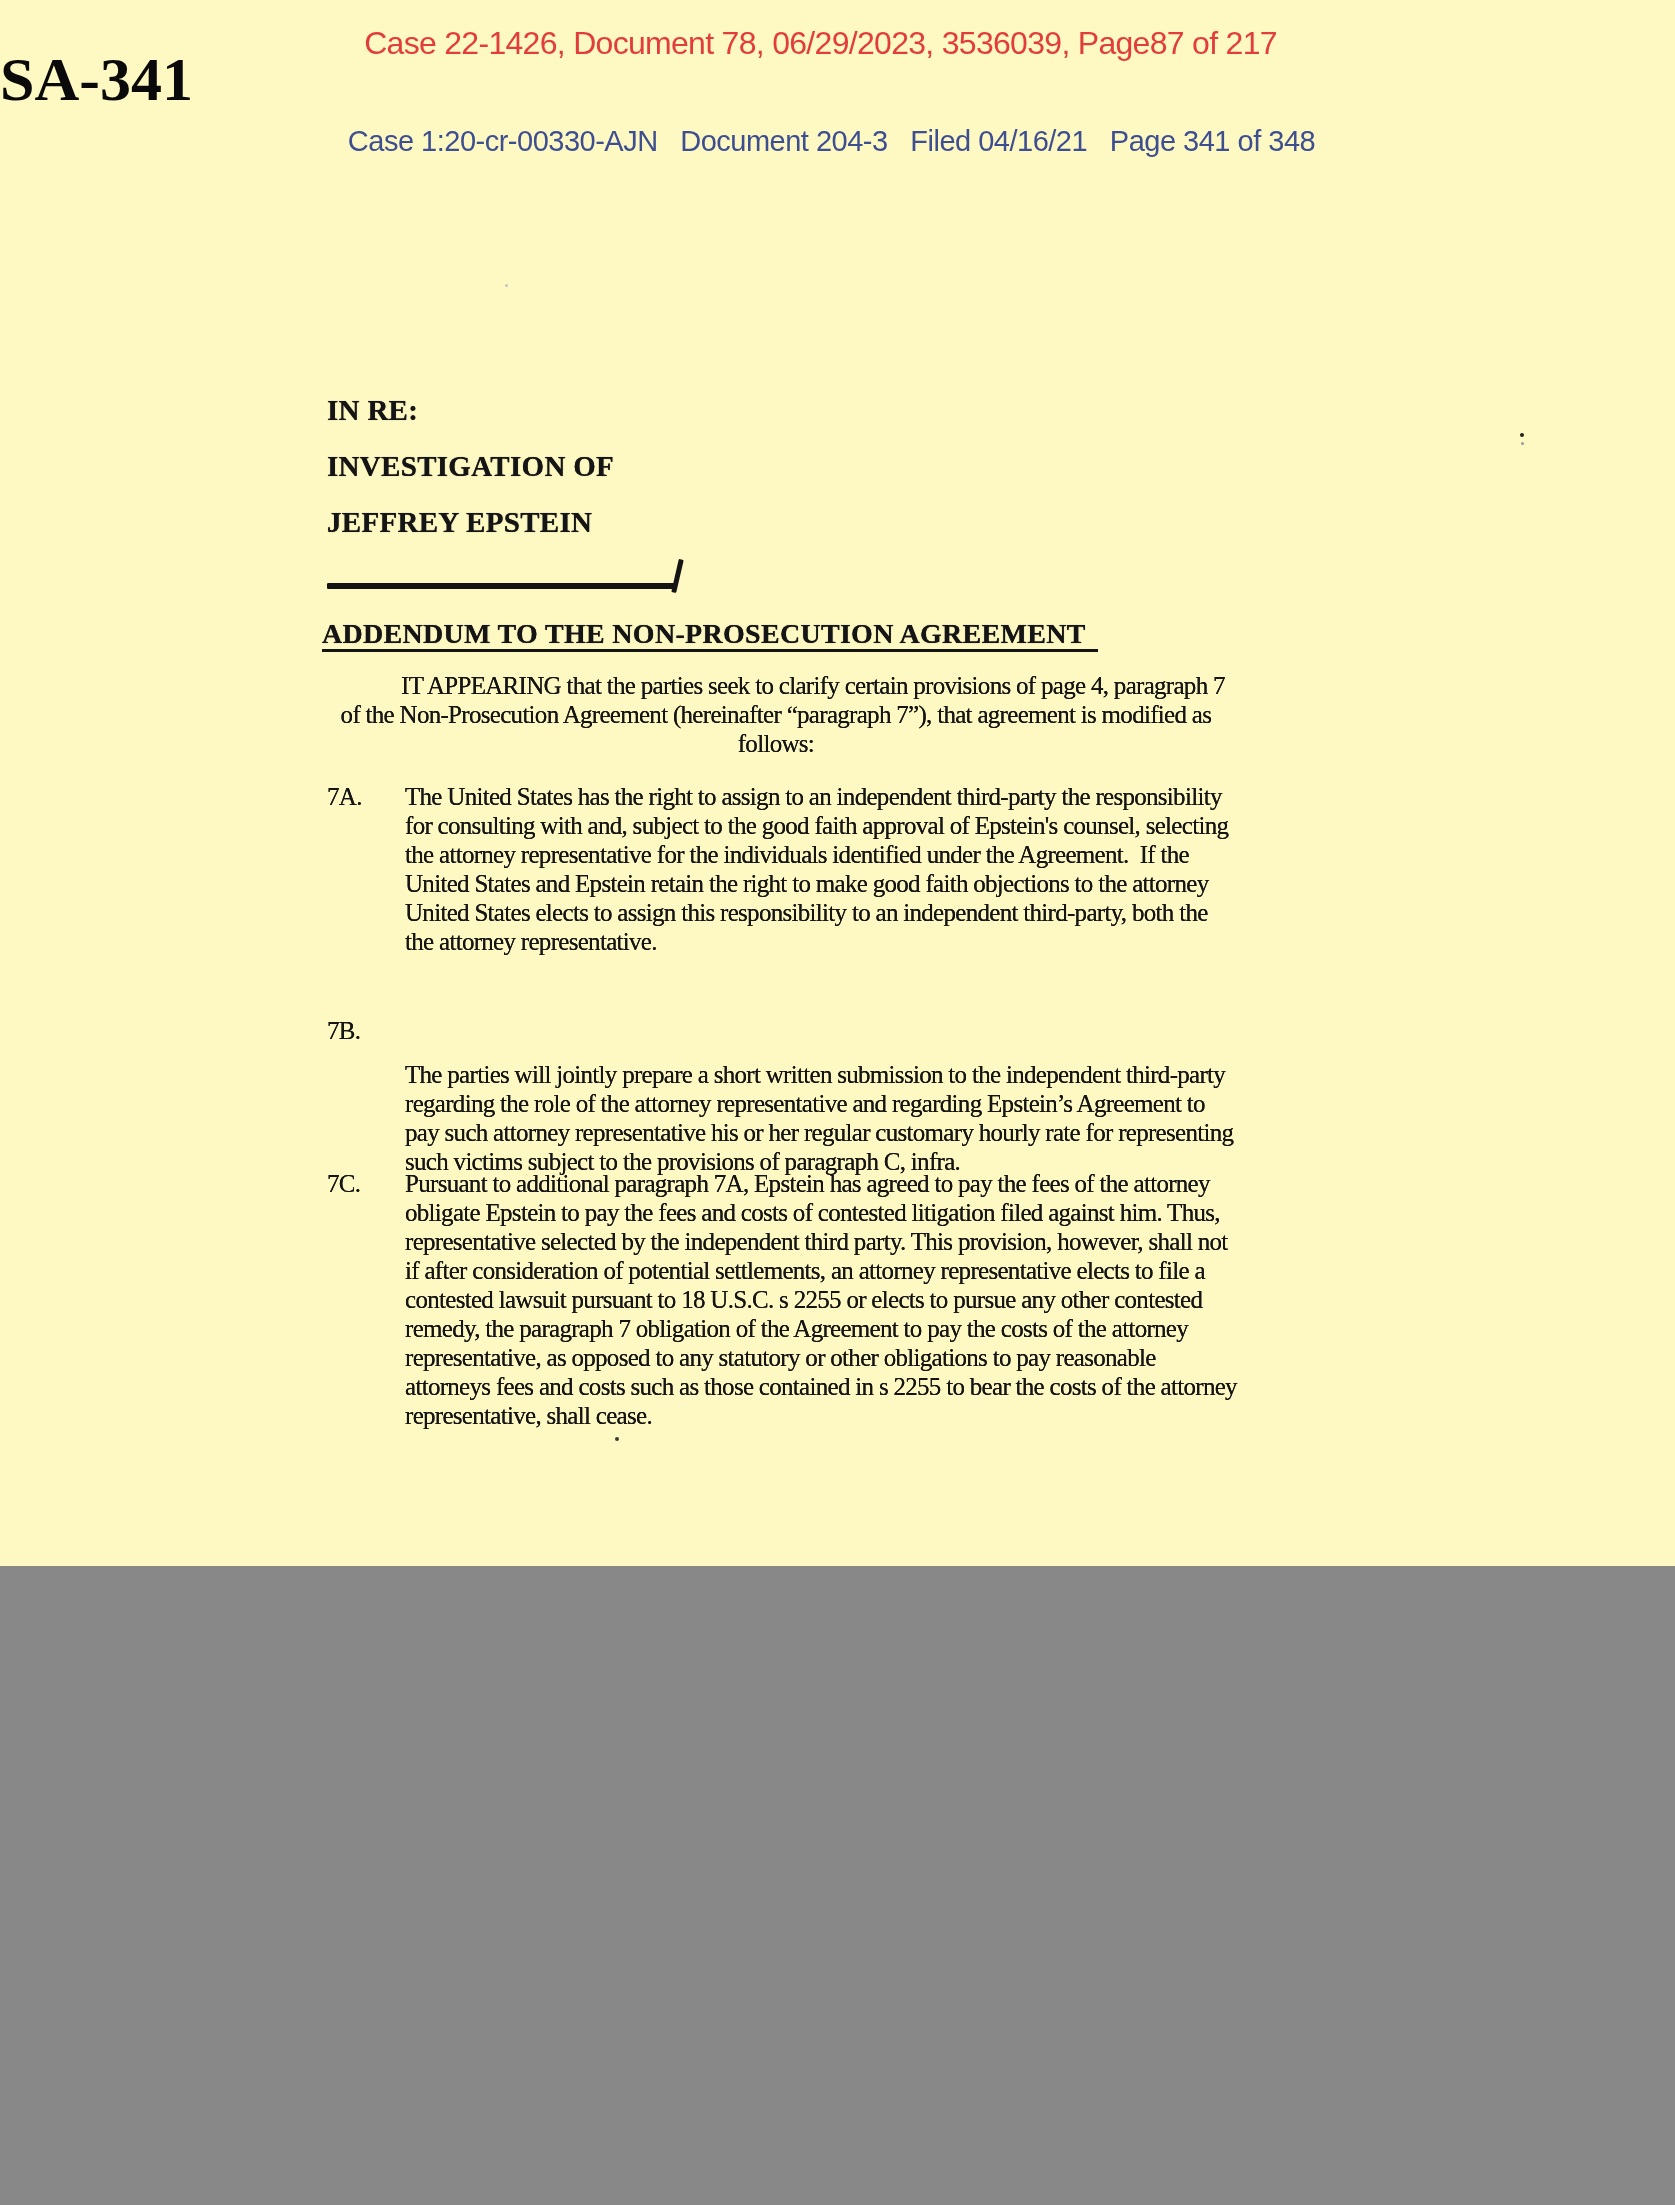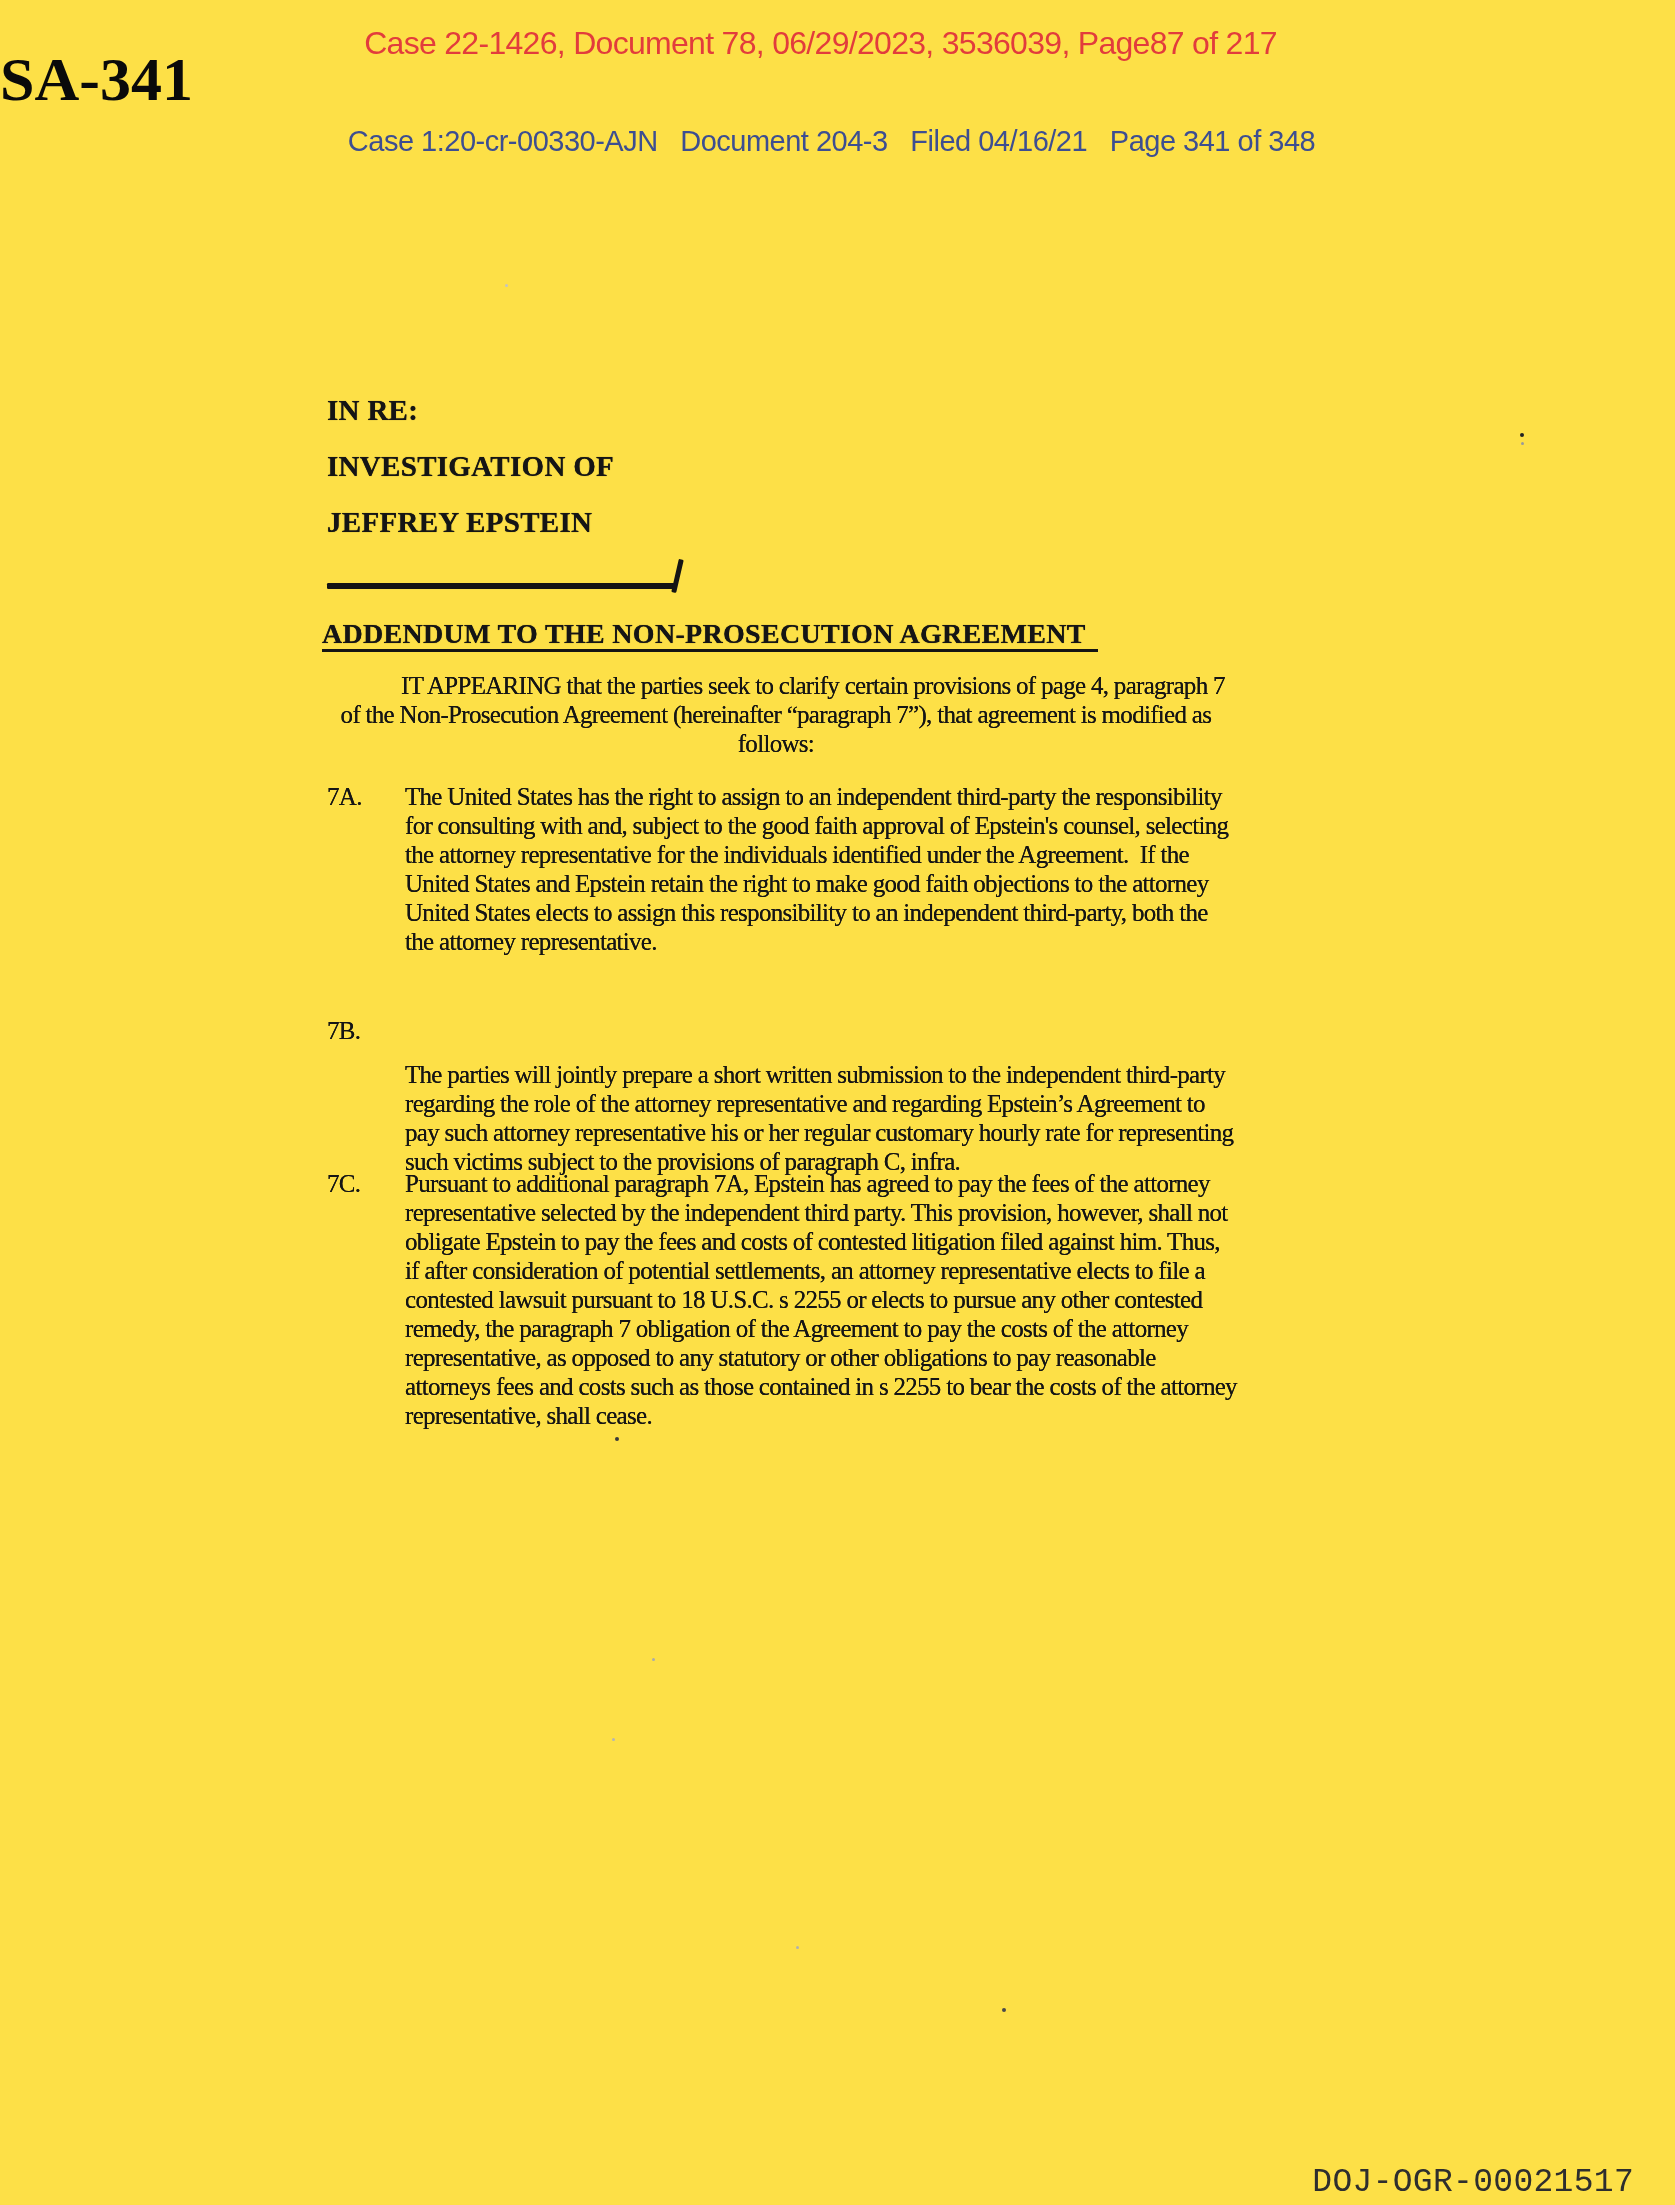--- a/index.html
+++ b/index.html
@@ -1,20 +1,20 @@
 <!DOCTYPE html>
 <html style="font-size:10.5px"><head>
 <meta charset="utf-8">
 <style>
   html,body{margin:0;padding:0;background:#888;}
   .page{
     position:relative;
-    width:1675px;height:2205px;
+    width:1675px;height:1566px;
     margin:0 auto;
-    background:#fde047;
+    background:#fef9c3;
     overflow:hidden;
     font-family:"Liberation Serif", serif;
     color:#151515;
   }
   
   .appellate-stamp{
     position:absolute;top:26px;left:0;right:34px;
     text-align:center;
     font-family:"Liberation Sans", sans-serif;
     font-size:32px;line-height:34px;letter-spacing:-0.7px;
@@ -141,22 +141,22 @@
   <div class="para-lines lines-7b">
     <div class="body-line">The parties will jointly prepare a short written submission to the independent third-party</div>
     <div class="body-line">regarding the role of the attorney representative and regarding Epstein’s Agreement to</div>
     <div class="body-line">pay such attorney representative his or her regular customary hourly rate for representing</div>
     <div class="body-line">such victims subject to the provisions of paragraph C, infra.</div>
   </div>
 
   <div class="para-num num-7c">7C.</div>
   <div class="para-lines lines-7c">
     <div class="body-line">Pursuant to additional paragraph 7A, Epstein has agreed to pay the fees of the attorney</div>
+    <div class="body-line">obligate Epstein to pay the fees and costs of contested litigation filed against him. Thus,</div>
     <div class="body-line">representative selected by the independent third party. This provision, however, shall not</div>
-    <div class="body-line">obligate Epstein to pay the fees and costs of contested litigation filed against him. Thus,</div>
     <div class="body-line">if after consideration of potential settlements, an attorney representative elects to file a</div>
     <div class="body-line">contested lawsuit pursuant to 18 U.S.C. s 2255 or elects to pursue any other contested</div>
     <div class="body-line">remedy, the paragraph 7 obligation of the Agreement to pay the costs of the attorney</div>
     <div class="body-line">representative, as opposed to any statutory or other obligations to pay reasonable</div>
     <div class="body-line">attorneys fees and costs such as those contained in s 2255 to bear the costs of the attorney</div>
     <div class="body-line">representative, shall cease.</div>
   </div>
 
   <div class="bates">DOJ-OGR-00021517</div>
 

